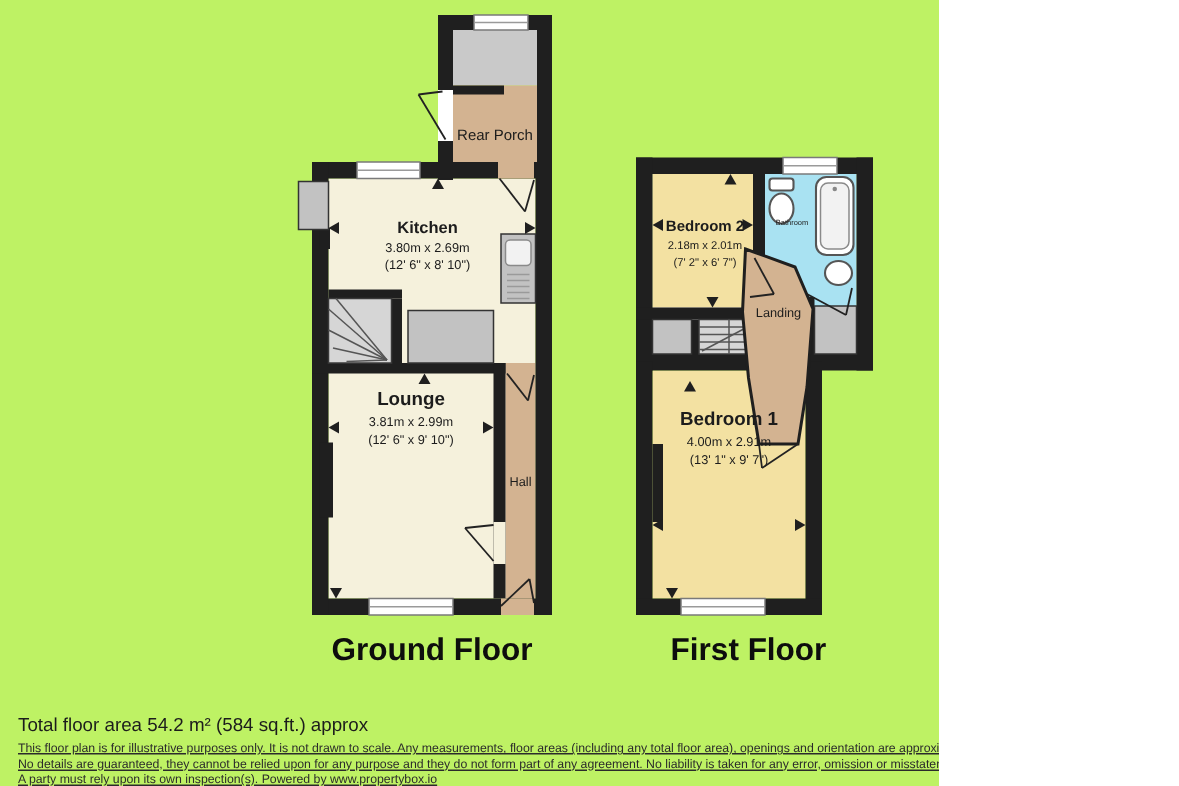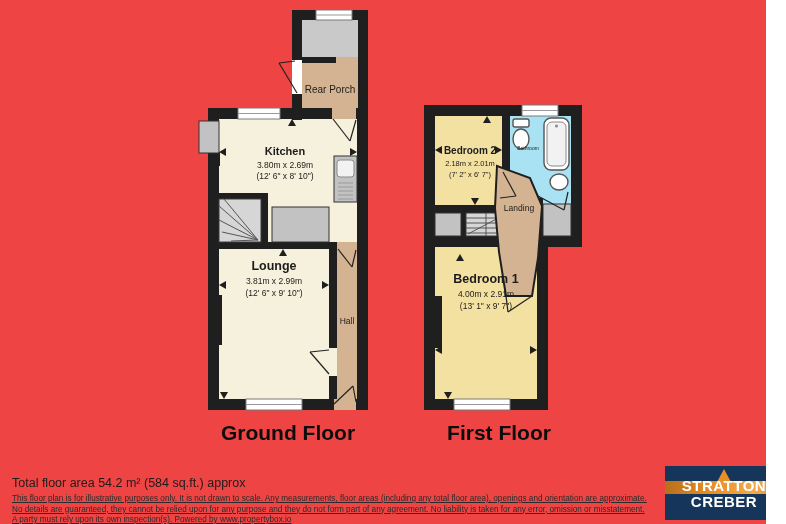--- a/index.html
+++ b/index.html
@@ -1,21 +1,21 @@
 <!DOCTYPE html>
 <html style="--wall: #1f1f1f; --room-cream: #f5f1dc; --room-tan: #d3b391; --room-yellow: #f3e1a2; --room-blue: #a9e2f2; --fixture-gray: #c2c2c2; --stair-gray: #d6d6d6; --logo-navy: #16355a; --logo-orange: #e78f28;"><head>
 <meta charset="utf-8">
 <style>
   :root{
     --wall:#1f1f1f; --room-cream:#f5f1dc; --room-tan:#d3b391; --room-yellow:#f3e1a2;
     --room-blue:#a9e2f2; --fixture-gray:#c2c2c2; --stair-gray:#d6d6d6;
     --logo-navy:#16355a; --logo-orange:#e78f28;
   }
   html,body{margin:0;padding:0;background:#fff;}
-  .canvas{position:relative;width:766px;height:524px;background:#ef4444;overflow:hidden;
+  .canvas{position:relative;width:626px;height:524px;background:#bef264;overflow:hidden;
           font-family:"Liberation Sans",sans-serif;}
   svg text{font-family:"Liberation Sans",sans-serif;}
   .wall{fill:var(--wall);}
   .cream{fill:var(--room-cream);}
   .tan{fill:var(--room-tan);}
   .yellow{fill:var(--room-yellow);}
   .blue{fill:var(--room-blue);}
   .neutral{fill:#ececec;}
   .gray{fill:var(--fixture-gray);stroke:#333;stroke-width:1;}
   .stair{fill:var(--stair-gray);stroke:#3a3a3a;stroke-width:1;}

